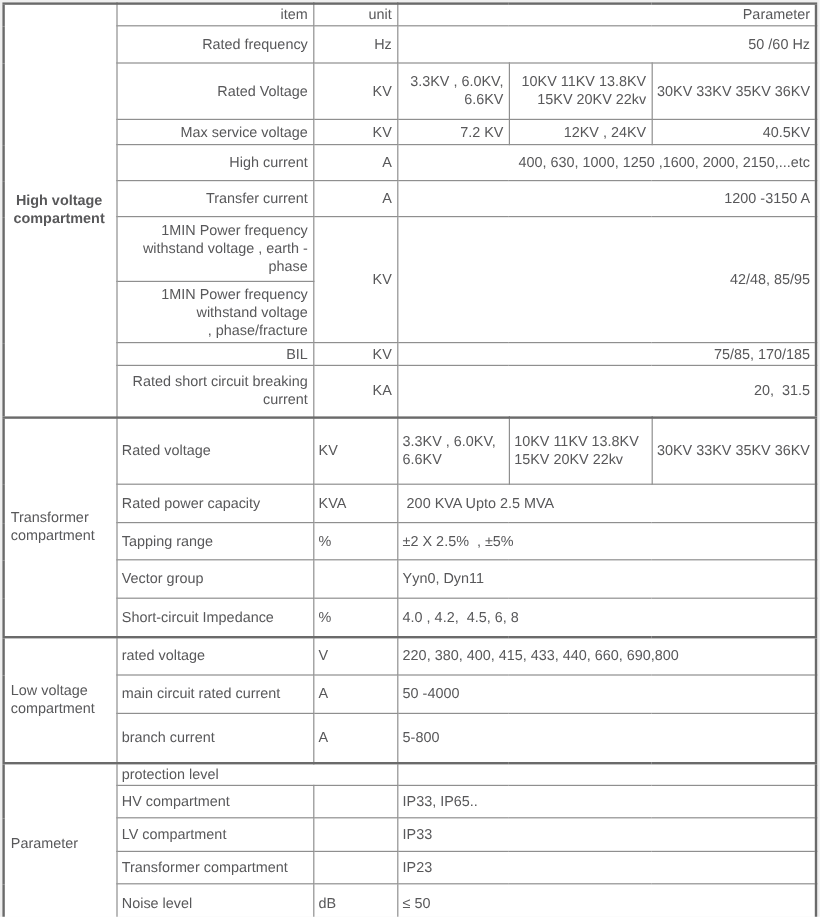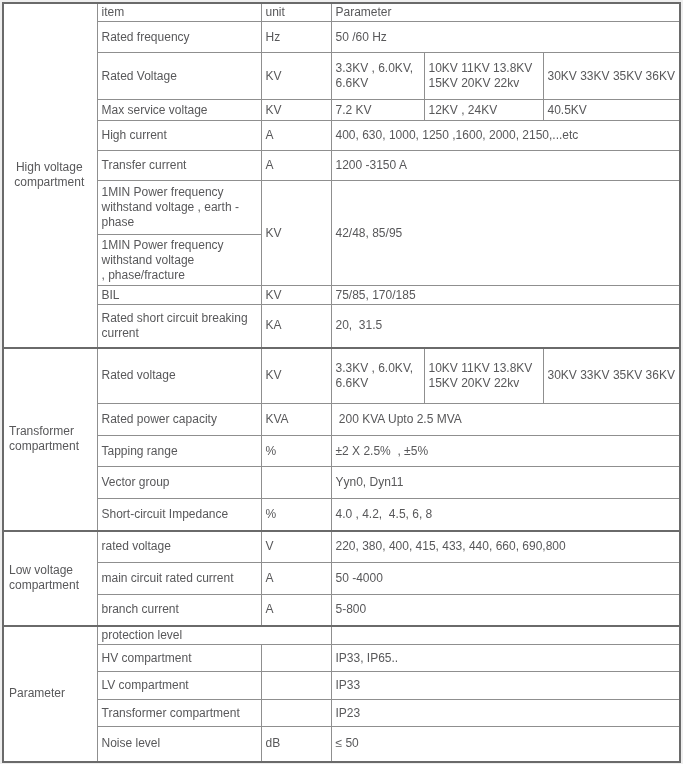--- a/index.html
+++ b/index.html
@@ -29,28 +29,28 @@
     line-height: 1.25;
     padding: 1px 4px;
     white-space: pre-wrap;
     overflow: hidden;
     text-align: left;
   }
   table.spec tbody.sec {
     border-top: 2px solid #6a6a6a;
   }
   
-  tbody.sec-hv td { text-align: left; }
+  tbody.sec-hv td { text-align: right; }
   
   table.spec td.group {
     text-align: left;
     padding-left: 5px;
     background: #ffffff;
   }
-  tbody.sec-hv td.group { text-align: center; padding-left: 2px; }
+  tbody.sec-hv td.group { text-align: center; padding-left: 2px; font-weight: bold; }
 </style>
 </head>
 <body>
 
 <table class="spec">
   <colgroup>
     <col style="width:94px">
     <col style="width:164px">
     <col style="width:70px">
     <col style="width:93px">
@@ -155,21 +155,21 @@
       <td class="group" rowspan="3">Low voltage compartment</td>
       <td>rated voltage</td>
       <td>V</td>
       <td colspan="3">220, 380, 400, 415, 433, 440, 660, 690,800</td>
     </tr>
     <tr style="height:32px">
       <td>main circuit rated current</td>
       <td>A</td>
       <td colspan="3">50 -4000</td>
     </tr>
-    <tr style="height:31px">
+    <tr style="height:41px">
       <td>branch current</td>
       <td>A</td>
       <td colspan="3">5-800</td>
     </tr>
   </tbody>
 
   <tbody class="sec sec-en">
     <tr style="height:19px">
       <td class="group" rowspan="5">Parameter</td>
       <td colspan="2">protection level</td>

